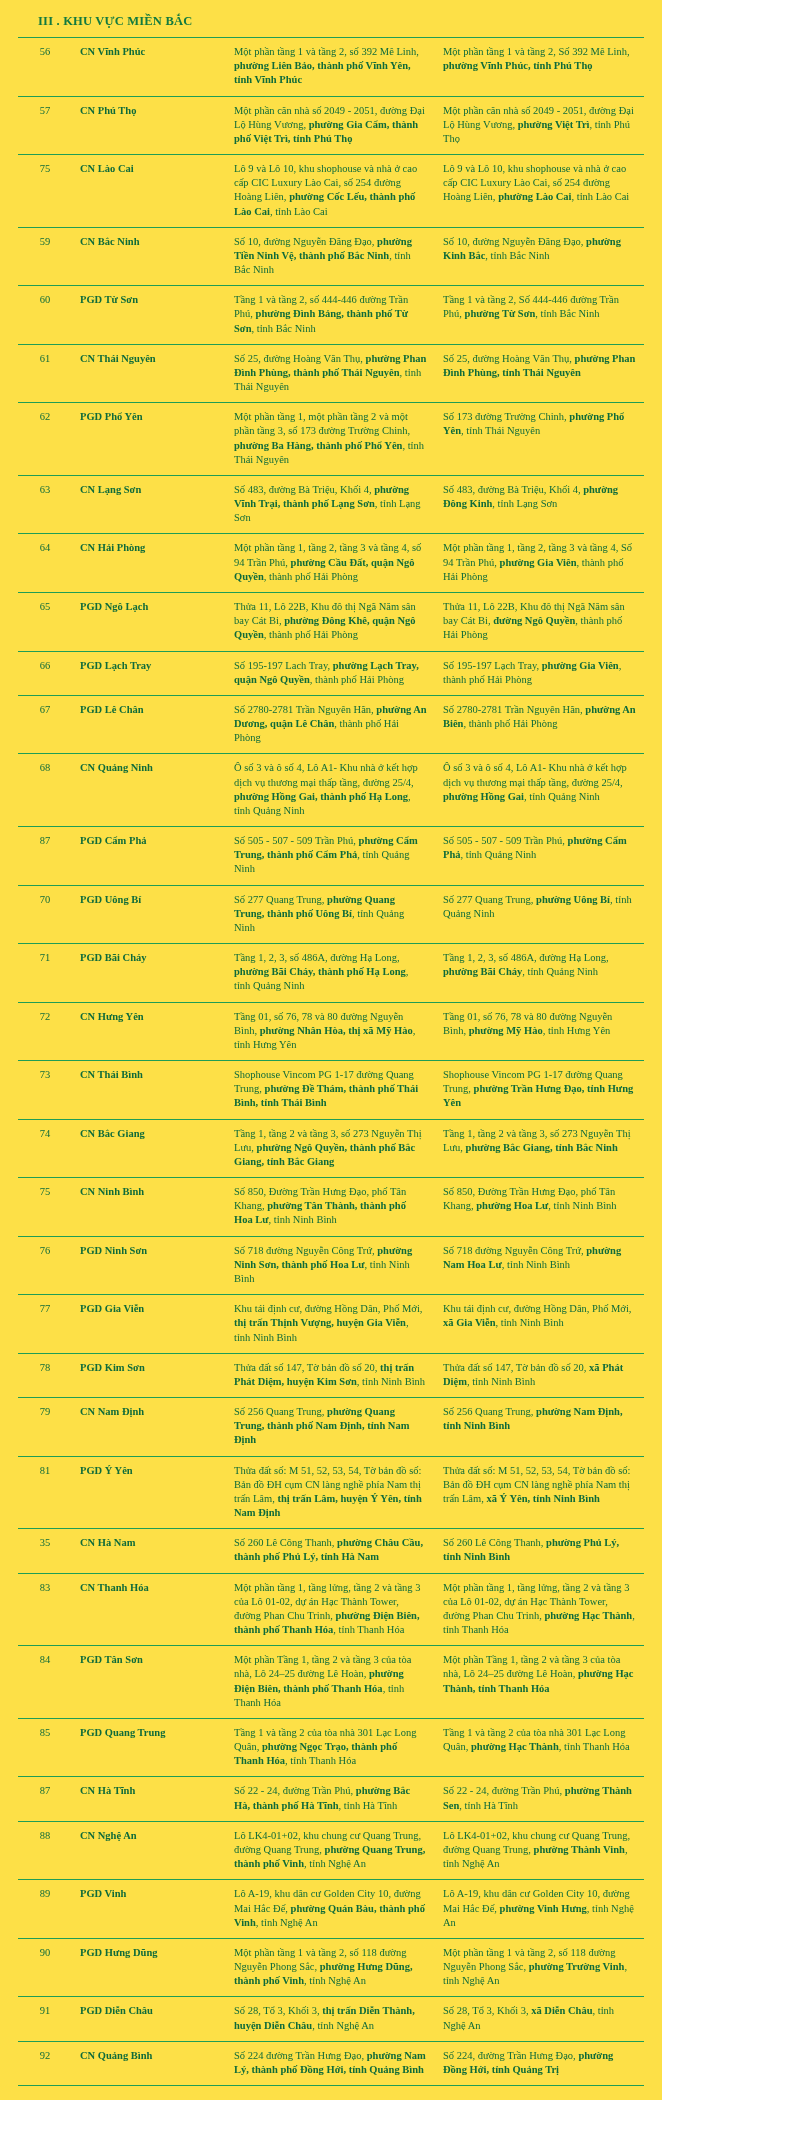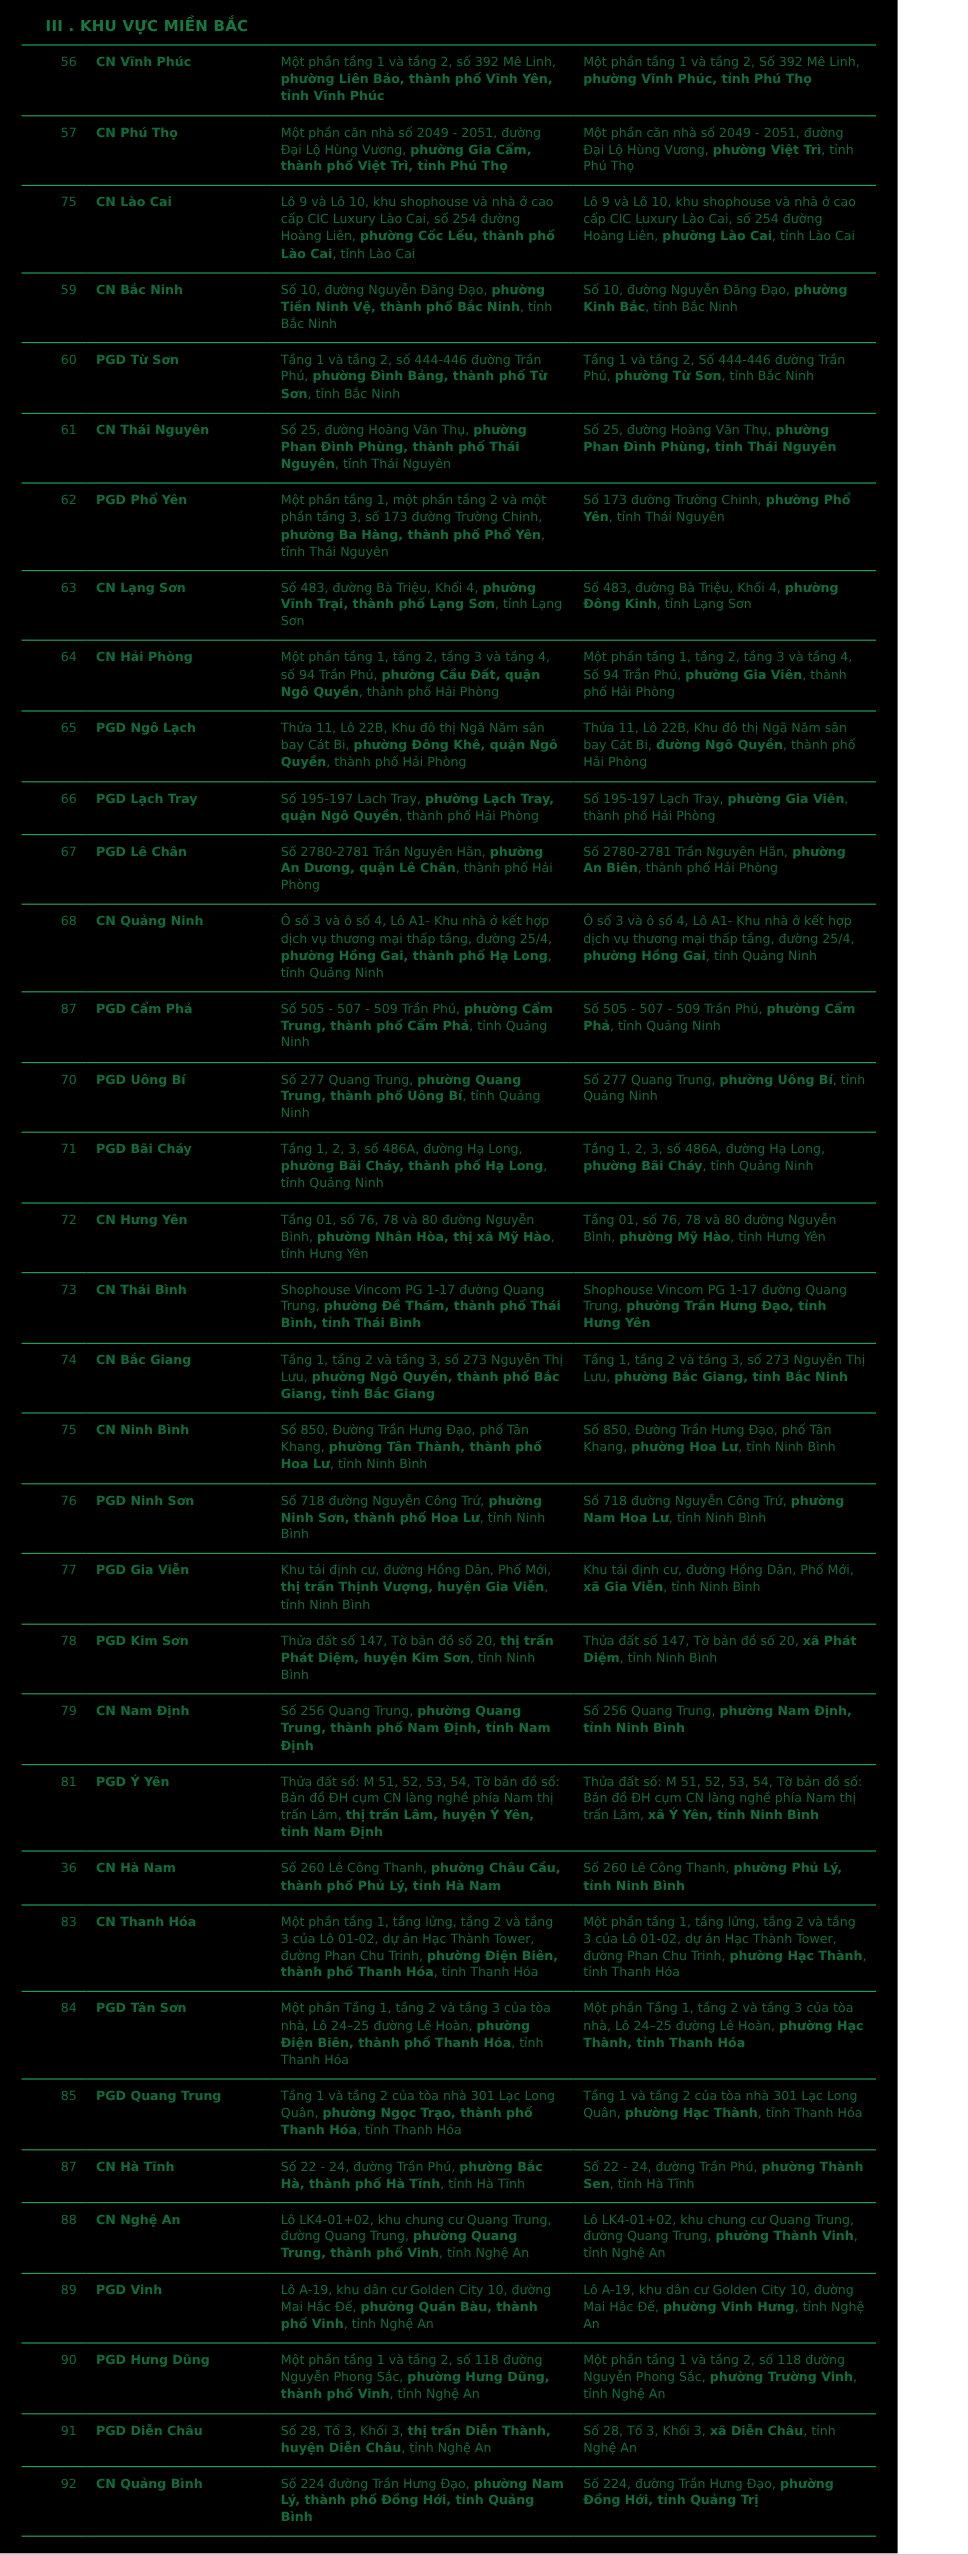--- a/index.html
+++ b/index.html
@@ -1,17 +1,17 @@
 <!DOCTYPE html>
 <html><head>
 <meta charset="utf-8">
 <style>
   html,body{margin:0;padding:0;background:#ffffff;}
   body{font-family:"DejaVu Sans","Liberation Sans",sans-serif;}
-  .page{width:748px;box-sizing:border-box;padding:10px 18px 14px 18px;background:#000000;}
+  .page{width:662px;box-sizing:border-box;padding:10px 18px 14px 18px;background:#fde047;font-family:Liberation Serif, serif;}
   .section-title{
     color:#127a3f;
     font-weight:bold;
     font-size:12.5px;
     letter-spacing:.2px;
     padding:4px 0 8px 20px;
   }
   table.branch-table{
     width:100%;
     border-collapse:collapse;
@@ -23,21 +23,21 @@
   }
   table.branch-table td{
     vertical-align:top;
     padding:7px 8px 8px 8px;
     font-size:10.5px;
     line-height:1.35;
     color:#0f6b3a;
   }
   td.c-num{
     width:38px;
-    text-align:right;
+    text-align:center;
     color:#0f6b3a;
     font-size:11px;
     padding-left:2px;
     padding-right:2px;
   }
   td.c-name{
     width:138px;
     font-weight:bold;
     color:#0f6b3a;
     font-size:11px;
@@ -201,21 +201,21 @@
           <td class="c-old"><span>Số 256 Quang Trung, </span><span class="b">phường Quang Trung, thành phố Nam Định</span><span class="b">, tỉnh Nam Định</span></td>
           <td class="c-new"><span>Số 256 Quang Trung, </span><span class="b">phường Nam Định, tỉnh Ninh Bình</span></td>
         </tr>
         <tr>
           <td class="c-num">81</td>
           <td class="c-name">PGD Ý Yên</td>
           <td class="c-old"><span>Thửa đất số: M 51, 52, 53, 54, Tờ bản đồ số: Bản đồ ĐH cụm CN làng nghề phía Nam thị trấn Lâm, </span><span class="b">thị trấn Lâm, huyện Ý Yên, tỉnh Nam Định</span></td>
           <td class="c-new"><span>Thửa đất số: M 51, 52, 53, 54, Tờ bản đồ số: Bản đồ ĐH cụm CN làng nghề phía Nam thị trấn Lâm, </span><span class="b">xã Ý Yên, tỉnh Ninh Bình</span></td>
         </tr>
         <tr>
-          <td class="c-num">36</td>
+          <td class="c-num">35</td>
           <td class="c-name">CN Hà Nam</td>
           <td class="c-old"><span>Số 260 Lê Công Thanh, </span><span class="b">phường Châu Cầu, thành phố Phủ Lý, tỉnh Hà Nam</span></td>
           <td class="c-new"><span>Số 260 Lê Công Thanh, </span><span class="b">phường Phủ Lý, tỉnh Ninh Bình</span></td>
         </tr>
         <tr>
           <td class="c-num">83</td>
           <td class="c-name">CN Thanh Hóa</td>
           <td class="c-old"><span>Một phần tầng 1, tầng lửng, tầng 2 và tầng 3 của Lô 01-02, dự án Hạc Thành Tower, đường Phan Chu Trinh, </span><span class="b">phường Điện Biên, thành phố Thanh Hóa</span><span>, tỉnh Thanh Hóa</span></td>
           <td class="c-new"><span>Một phần tầng 1, tầng lửng, tầng 2 và tầng 3 của Lô 01-02, dự án Hạc Thành Tower, đường Phan Chu Trinh, </span><span class="b">phường Hạc Thành</span><span>, tỉnh Thanh Hóa</span></td>
         </tr>

